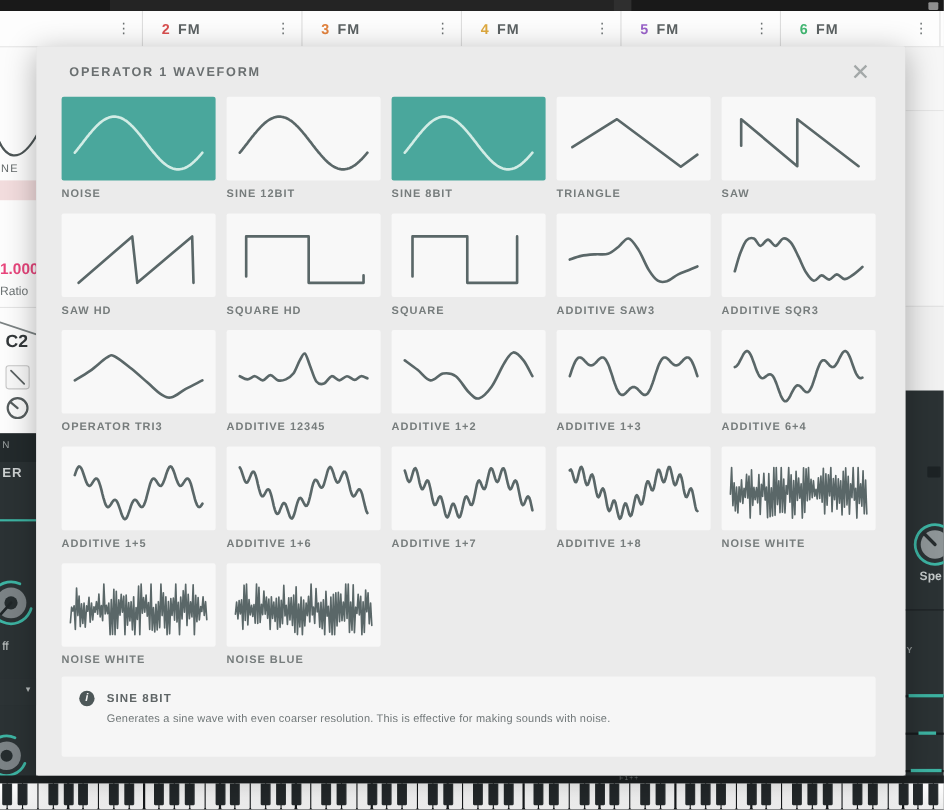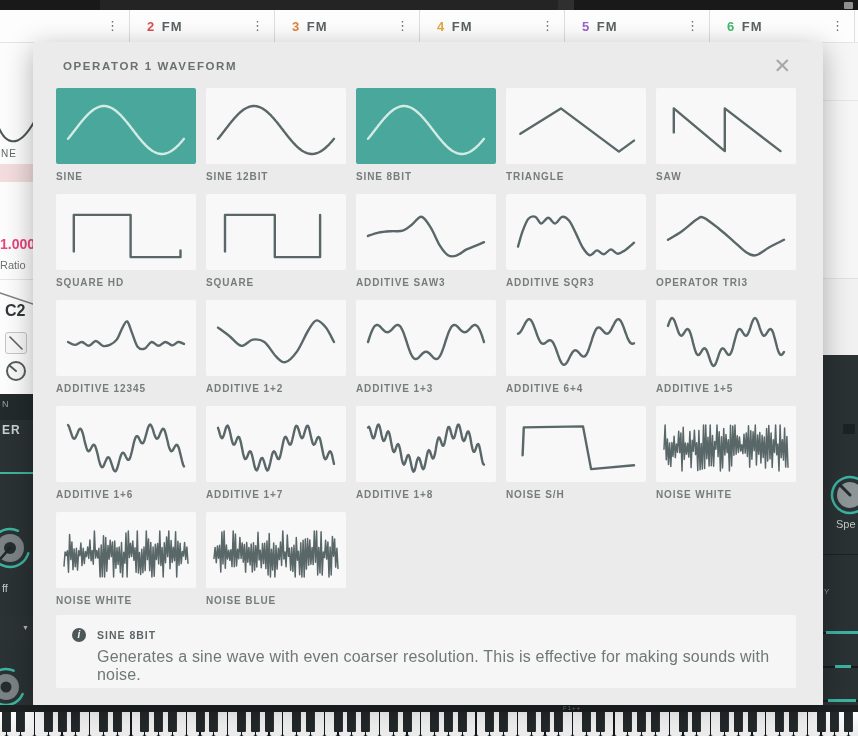--- a/index.html
+++ b/index.html
@@ -14,21 +14,21 @@
   .tabstrip{position:absolute;left:0;top:10px;width:858px;height:32px;background:#fdfdfd;
             border-bottom:1px solid #e5e5e5;display:flex;z-index:2;}
   .tab{height:32px;display:flex;align-items:center;border-right:1px solid #dedede;
        box-sizing:border-box;position:relative;font-size:13px;}
   .tab .num{font-weight:700;margin-left:17px;letter-spacing:.5px;}
   .tab .fm{color:#5c6263;margin-left:7px;letter-spacing:1px;font-weight:600;}
   .tab .kebab{position:absolute;right:10px;color:#6a6f70;font-size:13px;letter-spacing:0;
               line-height:10px;cursor:pointer;}
   
   .lstrip{position:absolute;left:0;top:42px;width:33px;height:670px;background:#fcfcfc;z-index:1;overflow:hidden;}
-  .rstrip{position:absolute;left:823px;top:42px;width:35px;height:670px;background:#f6f6f6;z-index:1;overflow:hidden;}
+  .rstrip{position:absolute;left:823px;top:42px;width:35px;height:670px;background:#f6f6f6;z-index:1;overflow:hidden;font-weight:bold;}
   .abs{position:absolute;}
   .ltxt{color:#606667;}
   .ldark{background:#2b3234;}
   
   .modal{position:absolute;left:33px;top:42px;width:790px;height:663px;background:#ebebeb;
          z-index:5;border-radius:2px;box-shadow:0 6px 28px rgba(0,0,0,.30);}
   .modal-title{position:absolute;left:30px;top:18px;font-size:11.5px;letter-spacing:1.6px;
                color:#6a6f70;font-weight:600;}
   .modal-close{position:absolute;right:28px;top:8px;font-size:21px;color:#a3a8a8;font-weight:400;
                cursor:pointer;padding:4px;}
@@ -39,21 +39,21 @@
   .tile.sel{background:#4aa79c;}
   .tlabel{font-size:10px;letter-spacing:.9px;color:#767c7c;margin-top:7px;height:12px;
           white-space:nowrap;font-weight:600;}
   .infobox{position:absolute;left:23px;top:573px;width:740px;height:73px;background:#f6f6f6;
            border-radius:2px;box-sizing:border-box;padding:13px 16px;}
   .info-head{display:flex;align-items:center;}
   .info-ico{width:14px;height:14px;border-radius:50%;background:#4d5758;color:#f5f5f5;
             font-size:10px;font-weight:700;text-align:center;line-height:14px;flex:0 0 14px;
             font-style:italic;}
   .info-title{font-size:10.5px;letter-spacing:1px;color:#5f6566;font-weight:700;margin-left:11px;}
-  .info-desc{font-size:16px;color:#707778;margin:6px 0 4px 25px;letter-spacing:.2px;}
+  .info-desc{font-size:10px;color:#707778;margin:6px 0 4px 25px;letter-spacing:.2px;}
   
   .kbstrip{position:absolute;left:0;top:705px;width:858px;height:7px;background:#1d2122;z-index:3;}
   .kbmark{position:absolute;left:563px;top:0px;font-size:6px;color:#777c7d;letter-spacing:1px;}
   .piano{position:absolute;left:0;top:712px;width:858px;height:24px;background:#15181a;z-index:3;overflow:hidden;}
   .wkey{position:absolute;top:0;height:24px;background:linear-gradient(#ffffff,#ececec);
         border-radius:0 0 2px 2px;cursor:pointer;}
   .bkey{position:absolute;top:0;height:20px;background:#23282a;border-radius:0 0 1px 1px;
         cursor:pointer;z-index:2;box-shadow:inset -1px 0 0 rgba(255,255,255,.06);}
   svg{display:block;}
 </style>
@@ -178,21 +178,21 @@
 <div class="modal">
   <div class="modal-title">OPERATOR 1 WAVEFORM</div>
   <div class="modal-close">✕</div>
   <div class="grid" id="tilegrid">
       <div class="cell">
         <div class="tile sel">
           <svg width="140" height="76" viewBox="0 0 140 76">
             <path d="M12.0,50.8L13.0,49.7L13.9,48.5L14.9,47.2L15.9,46.0L16.8,44.8L17.8,43.5L18.8,42.3L19.7,41.0L20.7,39.7L21.7,38.5L22.6,37.3L23.6,36.0L24.6,34.8L25.5,33.6L26.5,32.5L27.5,31.3L28.4,30.2L29.4,29.1L30.4,28.1L31.3,27.1L32.3,26.1L33.3,25.2L34.2,24.3L35.2,23.5L36.2,22.7L37.1,22.0L38.1,21.3L39.1,20.7L40.0,20.2L41.0,19.7L42.0,19.3L42.9,18.9L43.9,18.6L44.9,18.3L45.8,18.2L46.8,18.0L47.8,18.0L48.7,18.0L49.7,18.1L50.7,18.3L51.6,18.5L52.6,18.8L53.6,19.1L54.5,19.5L55.5,20.0L56.5,20.5L57.4,21.1L58.4,21.7L59.4,22.4L60.3,23.2L61.3,24.0L62.3,24.9L63.2,25.8L64.2,26.7L65.2,27.7L66.1,28.7L67.1,29.8L68.1,30.9L69.0,32.0L70.0,33.2L71.0,34.3L71.9,35.5L72.9,36.8L73.9,38.0L74.8,39.2L75.8,40.5L76.8,41.7L77.7,43.0L78.7,44.3L79.7,45.5L80.6,46.7L81.6,48.0L82.6,49.2L83.5,50.4L84.5,51.5L85.5,52.7L86.4,53.8L87.4,54.9L88.4,55.9L89.3,56.9L90.3,57.9L91.3,58.8L92.2,59.7L93.2,60.5L94.2,61.3L95.1,62.0L96.1,62.7L97.1,63.3L98.0,63.8L99.0,64.3L100.0,64.7L100.9,65.1L101.9,65.4L102.9,65.7L103.8,65.8L104.8,66.0L105.8,66.0L106.7,66.0L107.7,65.9L108.7,65.7L109.6,65.5L110.6,65.2L111.6,64.9L112.5,64.5L113.5,64.0L114.5,63.5L115.4,62.9L116.4,62.3L117.4,61.6L118.3,60.8L119.3,60.0L120.3,59.1L121.2,58.2L122.2,57.3L123.2,56.3L124.1,55.3L125.1,54.2L126.1,53.1L127.0,52.0L128.0,50.8" stroke="#d2ece5" stroke-width="2.4" fill="none" stroke-linecap="round" stroke-linejoin="round"></path>
           </svg>
         </div>
-        <div class="tlabel">SINE</div>
+        <div class="tlabel">NOISE</div>
       </div>
       <div class="cell">
         <div class="tile">
           <svg width="140" height="76" viewBox="0 0 140 76">
             <path d="M12.0,50.8L13.0,49.7L13.9,48.5L14.9,47.2L15.9,46.0L16.8,44.8L17.8,43.5L18.8,42.3L19.7,41.0L20.7,39.7L21.7,38.5L22.6,37.3L23.6,36.0L24.6,34.8L25.5,33.6L26.5,32.5L27.5,31.3L28.4,30.2L29.4,29.1L30.4,28.1L31.3,27.1L32.3,26.1L33.3,25.2L34.2,24.3L35.2,23.5L36.2,22.7L37.1,22.0L38.1,21.3L39.1,20.7L40.0,20.2L41.0,19.7L42.0,19.3L42.9,18.9L43.9,18.6L44.9,18.3L45.8,18.2L46.8,18.0L47.8,18.0L48.7,18.0L49.7,18.1L50.7,18.3L51.6,18.5L52.6,18.8L53.6,19.1L54.5,19.5L55.5,20.0L56.5,20.5L57.4,21.1L58.4,21.7L59.4,22.4L60.3,23.2L61.3,24.0L62.3,24.9L63.2,25.8L64.2,26.7L65.2,27.7L66.1,28.7L67.1,29.8L68.1,30.9L69.0,32.0L70.0,33.2L71.0,34.3L71.9,35.5L72.9,36.8L73.9,38.0L74.8,39.2L75.8,40.5L76.8,41.7L77.7,43.0L78.7,44.3L79.7,45.5L80.6,46.7L81.6,48.0L82.6,49.2L83.5,50.4L84.5,51.5L85.5,52.7L86.4,53.8L87.4,54.9L88.4,55.9L89.3,56.9L90.3,57.9L91.3,58.8L92.2,59.7L93.2,60.5L94.2,61.3L95.1,62.0L96.1,62.7L97.1,63.3L98.0,63.8L99.0,64.3L100.0,64.7L100.9,65.1L101.9,65.4L102.9,65.7L103.8,65.8L104.8,66.0L105.8,66.0L106.7,66.0L107.7,65.9L108.7,65.7L109.6,65.5L110.6,65.2L111.6,64.9L112.5,64.5L113.5,64.0L114.5,63.5L115.4,62.9L116.4,62.3L117.4,61.6L118.3,60.8L119.3,60.0L120.3,59.1L121.2,58.2L122.2,57.3L123.2,56.3L124.1,55.3L125.1,54.2L126.1,53.1L127.0,52.0L128.0,50.8" stroke="#5a6768" stroke-width="2.4" fill="none" stroke-linecap="round" stroke-linejoin="round"></path>
           </svg>
         </div>
         <div class="tlabel">SINE 12BIT</div>
       </div>
       <div class="cell">
@@ -215,20 +215,28 @@
         <div class="tile">
           <svg width="140" height="76" viewBox="0 0 140 76">
             <path d="M17.8,44.4L17.8,20.4L68.8,63.1L68.8,20.4L124.5,63.1" stroke="#5a6768" stroke-width="2.4" fill="none" stroke-linecap="round" stroke-linejoin="round"></path>
           </svg>
         </div>
         <div class="tlabel">SAW</div>
       </div>
       <div class="cell">
         <div class="tile">
           <svg width="140" height="76" viewBox="0 0 140 76">
+            <path d="M15.5,63.1L64.2,20.9L68.8,63.1L118.7,20.9L119.9,63.1" stroke="#5a6768" stroke-width="2.4" fill="none" stroke-linecap="round" stroke-linejoin="round"></path>
+          </svg>
+        </div>
+        <div class="tlabel">SAW HD</div>
+      </div>
+      <div class="cell">
+        <div class="tile">
+          <svg width="140" height="76" viewBox="0 0 140 76">
             <path d="M17.8,57.4L17.8,20.9L74.6,20.9L74.6,63.1L124.5,63.1L124.5,56.4" stroke="#5a6768" stroke-width="2.4" fill="none" stroke-linecap="round" stroke-linejoin="round"></path>
           </svg>
         </div>
         <div class="tlabel">SQUARE HD</div>
       </div>
       <div class="cell">
         <div class="tile">
           <svg width="140" height="76" viewBox="0 0 140 76">
             <path d="M19.0,57.4L19.0,20.9L68.8,20.9L68.8,63.1L114.1,63.1L114.1,20.9" stroke="#5a6768" stroke-width="2.4" fill="none" stroke-linecap="round" stroke-linejoin="round"></path>
           </svg>
@@ -315,28 +323,20 @@
         </div>
         <div class="tlabel">ADDITIVE 1+7</div>
       </div>
       <div class="cell">
         <div class="tile">
           <svg width="140" height="76" viewBox="0 0 140 76">
             <path d="M12.0,21.6L13.0,20.8L13.9,22.6L14.9,26.0L15.9,29.7L16.8,32.1L17.8,32.3L18.8,30.1L19.7,26.3L20.7,22.1L21.7,19.1L22.6,18.4L23.6,20.3L24.6,24.3L25.5,29.0L26.5,33.0L27.5,35.0L28.4,34.6L29.4,32.1L30.4,28.8L31.3,26.1L32.3,25.3L33.3,27.2L34.2,31.3L35.2,36.7L36.2,41.7L37.1,45.1L38.1,46.1L39.1,44.7L40.0,41.9L41.0,39.2L42.0,37.9L42.9,39.0L43.9,42.6L44.9,47.7L45.8,53.0L46.8,57.0L47.8,58.7L48.7,57.8L49.7,55.0L50.7,51.7L51.6,49.3L52.6,49.0L53.6,51.2L54.5,55.3L55.5,60.1L56.5,63.9L57.4,65.7L58.4,64.8L59.4,61.6L60.3,57.4L61.3,53.6L62.3,51.6L63.2,52.0L64.2,54.6L65.2,58.3L66.1,61.6L67.1,63.2L68.1,62.3L69.0,58.9L70.0,54.0L71.0,49.0L71.9,45.4L72.9,44.1L73.9,45.2L74.8,47.9L75.8,50.9L76.8,52.6L77.7,52.0L78.7,48.9L79.7,43.9L80.6,38.4L81.6,33.9L82.6,31.5L83.5,31.7L84.5,34.0L85.5,37.0L86.4,39.4L87.4,39.8L88.4,37.7L89.3,33.6L90.3,28.4L91.3,23.8L92.2,21.1L93.2,21.0L94.2,23.3L95.1,26.9L96.1,30.4L97.1,32.4L98.0,32.0L99.0,29.3L100.0,25.2L100.9,21.2L101.9,18.7L102.9,18.6L103.8,21.1L104.8,25.4L105.8,30.1L106.7,33.7L107.7,35.1L108.7,34.1L109.6,31.3L110.6,28.0L111.6,25.7L112.5,25.5L113.5,28.0L114.5,32.5L115.4,38.0L116.4,42.8L117.4,45.6L118.3,45.9L119.3,44.1L120.3,41.2L121.2,38.7L122.2,37.9L123.2,39.7L124.1,43.7L125.1,49.0L126.1,54.2L127.0,57.7L128.0,58.7" stroke="#5a6768" stroke-width="2.4" fill="none" stroke-linecap="round" stroke-linejoin="round"></path>
           </svg>
         </div>
         <div class="tlabel">ADDITIVE 1+8</div>
-      </div>
-      <div class="cell">
-        <div class="tile">
-          <svg width="140" height="76" viewBox="0 0 140 76">
-            <path d="M16.6,49.2L17.8,21.4L77.0,20.4L85.1,63.1L128.0,59.3" stroke="#5a6768" stroke-width="2.4" fill="none" stroke-linecap="round" stroke-linejoin="round"></path>
-          </svg>
-        </div>
-        <div class="tlabel">NOISE S/H</div>
       </div>
       <div class="cell">
         <div class="tile">
           <svg width="140" height="76" viewBox="0 0 140 76">
             <path d="M8.0,43.3L9.1,19.0L10.3,53.8L11.4,33.0L12.5,58.4L13.6,36.9L14.8,60.4L15.9,36.6L17.0,50.4L18.1,30.3L19.3,51.6L20.4,38.0L21.5,46.2L22.7,25.3L23.8,46.8L24.9,26.9L26.0,65.0L27.2,21.2L28.3,53.4L29.4,37.1L30.5,48.2L31.7,37.3L32.8,51.1L33.9,25.4L35.1,61.6L36.2,34.2L37.3,45.3L38.4,24.2L39.6,48.6L40.7,36.7L41.8,64.6L42.9,24.5L44.1,63.7L45.2,37.5L46.3,63.1L47.5,19.0L48.6,62.5L49.7,19.0L50.8,52.7L52.0,31.2L53.1,60.0L54.2,19.0L55.3,59.7L56.5,29.6L57.6,60.3L58.7,35.5L59.9,43.2L61.0,19.0L62.1,50.6L63.2,25.7L64.4,65.0L65.5,30.8L66.6,61.9L67.7,22.4L68.9,49.0L70.0,28.6L71.1,46.8L72.3,33.8L73.4,65.0L74.5,19.2L75.6,59.9L76.8,20.1L77.9,49.3L79.0,19.0L80.1,48.2L81.3,29.7L82.4,46.4L83.5,31.0L84.7,45.1L85.8,38.8L86.9,47.6L88.0,28.3L89.2,47.1L90.3,26.9L91.4,50.5L92.5,19.8L93.7,61.3L94.8,24.7L95.9,53.2L97.1,25.7L98.2,44.8L99.3,19.0L100.4,59.1L101.6,29.0L102.7,48.3L103.8,26.4L104.9,56.9L106.1,29.2L107.2,51.4L108.3,31.1L109.5,62.1L110.6,22.4L111.7,55.1L112.8,19.4L114.0,53.0L115.1,27.1L116.2,61.5L117.3,33.8L118.5,46.5L119.6,19.0L120.7,48.8L121.9,38.0L123.0,65.0L124.1,19.0L125.2,51.6L126.4,33.8L127.5,54.1L128.6,22.0L129.7,61.1L130.9,30.5L132.0,61.2" stroke="#5a6768" stroke-width="1.5" fill="none" stroke-linecap="round" stroke-linejoin="round"></path>
           </svg>
         </div>
         <div class="tlabel">NOISE WHITE</div>
       </div>
       <div class="cell">

